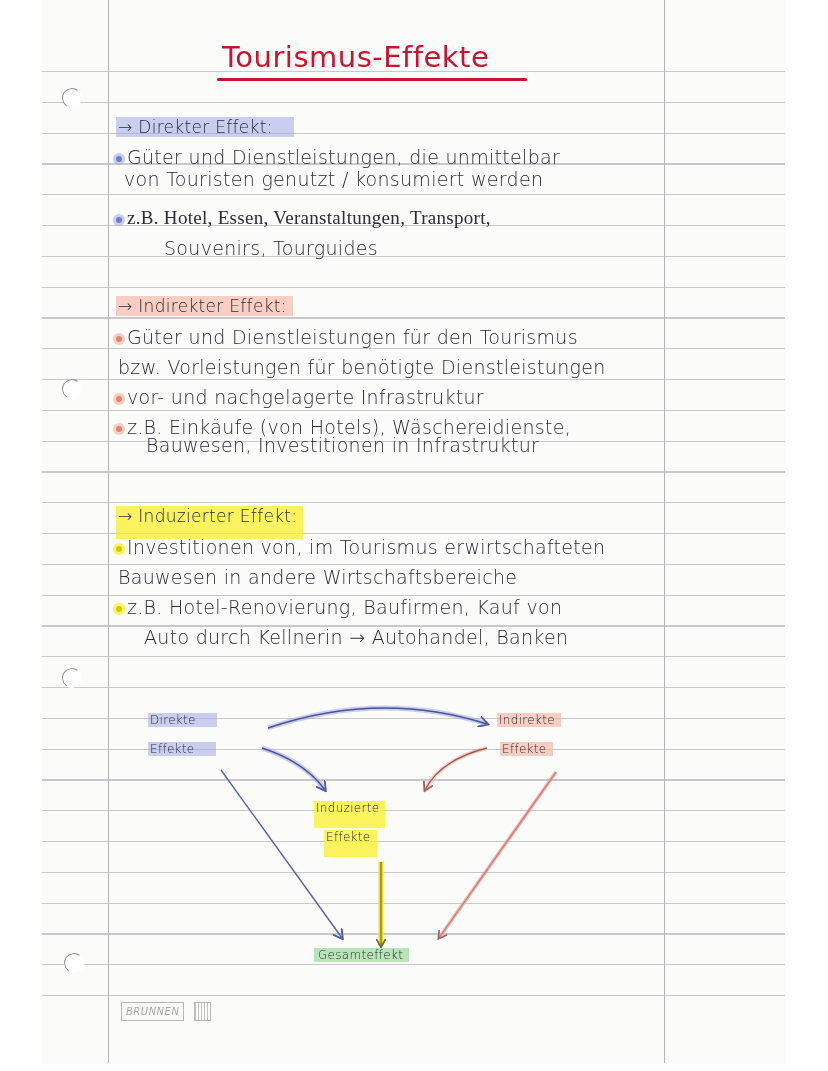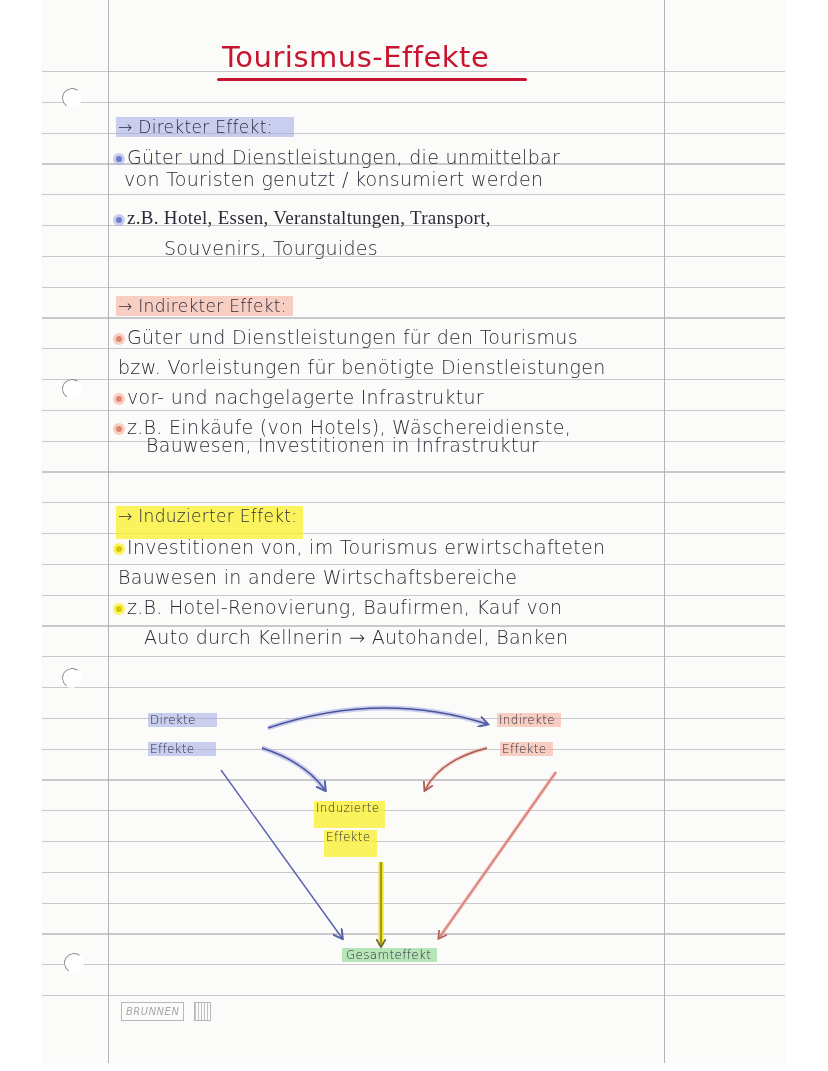--- a/index.html
+++ b/index.html
@@ -37,21 +37,21 @@
   }
   .title-underline {
     position:absolute; left:217px; top:78px; width:310px; height:3px; background:#c8142f;
     border-radius:2px;
   }
   .heading { font-size:17px; }
   .line { font-size:19px; }
   .hl-blue { background:rgba(160,170,230,0.55); padding:0 21px 0 2px; }
   .hl-red  { background:rgba(245,170,150,0.55); padding:0 6px 0 2px; }
   .hl-yellow { background:rgba(250,240,40,0.75); padding:0 6px 13px 2px; }
-  .hl-green { background:rgba(140,215,140,0.6); padding:0 6px 0 4px;margin-left:28px; }
+  .hl-green { background:rgba(140,215,140,0.6); padding:0 6px 0 4px; }
   .bullet { display:inline-block; width:6px; height:6px; border-radius:50%; margin-right:5px; vertical-align:middle; }
   .b-blue { background:#6f7ec9; box-shadow:0 0 0 3px rgba(160,170,230,0.55); }
   .b-red { background:#e0856f; box-shadow:0 0 0 3px rgba(245,170,150,0.55); }
   .b-yellow { background:#d6c800; box-shadow:0 0 0 3px rgba(250,240,40,0.75); }
   .diagram-label { font-size:12px;border-radius:6px; }
   .logo {
     position:absolute; left:121px; top:1002px; height:17px; padding:0 4px;
     border:1px solid #b8b8b8; color:#a8a8a8; font-size:10px; line-height:17px;
     font-style:italic; letter-spacing:0.5px; font-family:"DejaVu Sans", sans-serif;
   }

